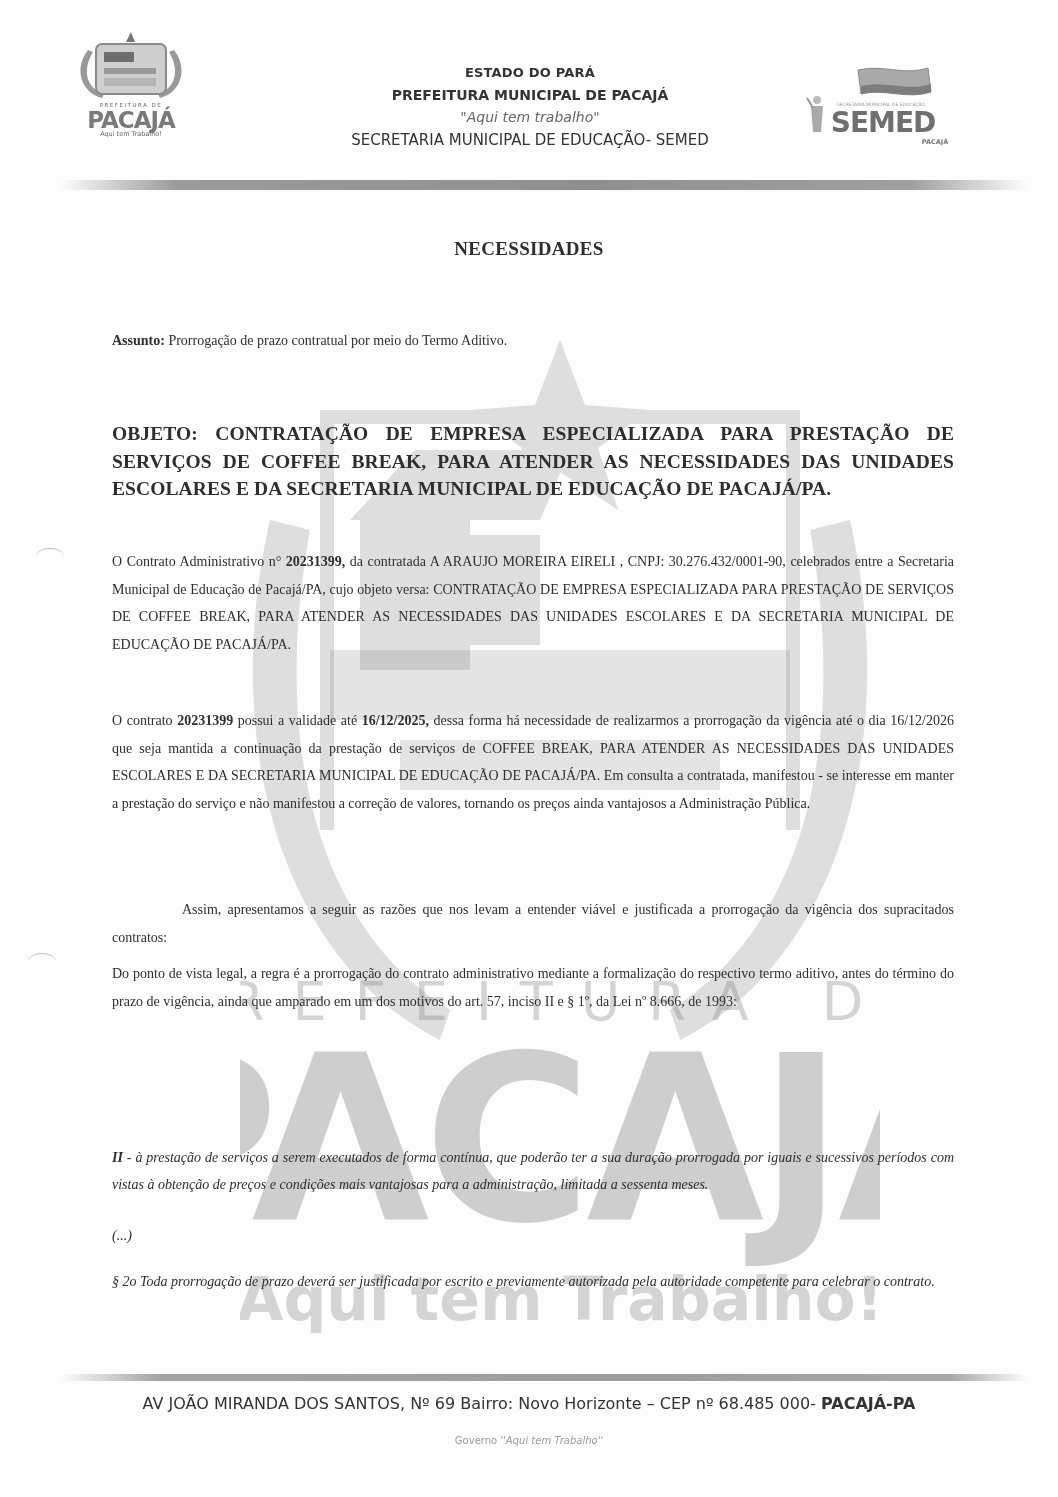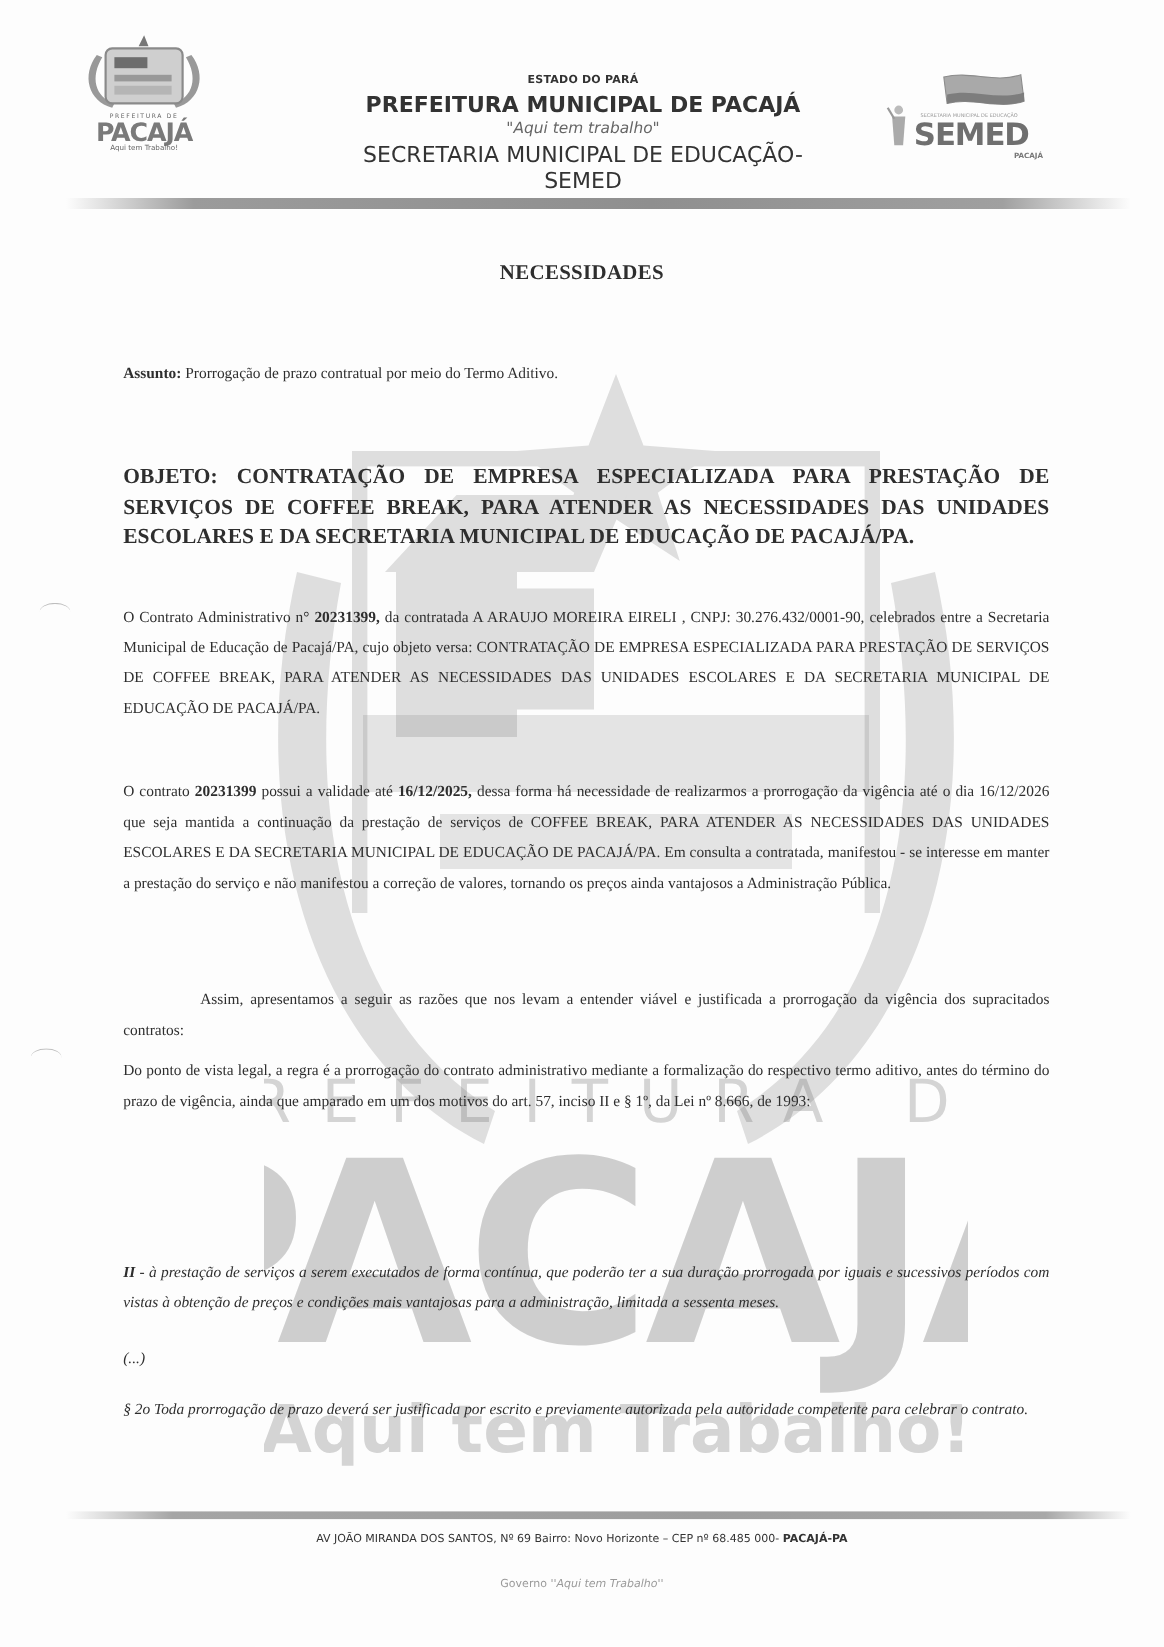--- a/index.html
+++ b/index.html
@@ -4,24 +4,24 @@
 <style>
   html, body { margin: 0; padding: 0; background: #ffffff; }
   body { width: 1058px; height: 1497px; position: relative; overflow: hidden; color: #2b2b2b; }
   .page { position: absolute; left: 0; top: 0; width: 1058px; height: 1497px; background: #fdfdfd; }
 
   
   .logo-left { position: absolute; left: 66px; top: 28px; width: 130px; height: 110px; }
   .logo-right { position: absolute; left: 803px; top: 62px; width: 155px; height: 95px; }
   .header-text { position: absolute; left: 300px; top: 62px; width: 460px; text-align: center;
     font-family: "DejaVu Sans", sans-serif; color: #333; }
-  .header-text .l1 { font-size: 10px; font-weight: bold; line-height: 22px; letter-spacing: 0.2px; }
-  .header-text .l2 { font-size: 20px; font-weight: bold; line-height: 22px; }
+  .header-text .l1 { font-size: 13px; font-weight: bold; line-height: 22px; letter-spacing: 0.2px; }
+  .header-text .l2 { font-size: 14px; font-weight: bold; line-height: 22px; }
   .header-text .l3 { font-size: 14px; font-style: italic; color: #666; line-height: 22px; }
-  .header-text .l4 { font-size: 20px; line-height: 24px; }
+  .header-text .l4 { font-size: 15px; line-height: 24px; }
   .header-rule { position: absolute; left: 60px; right: 30px; top: 180px; height: 10px;
     background: linear-gradient(90deg, rgba(170,170,170,0) 0%, #9b9b9b 12%, #8f8f8f 55%, #a0a0a0 88%, rgba(200,200,200,0) 100%); }
 
   
   .watermark { position: absolute; left: 240px; top: 320px; width: 640px; height: 1020px; pointer-events: none; }
   .title { position: absolute; left: 0; right: 0; top: 238px; text-align: center; font-family: "Liberation Serif", serif;
     font-weight: bold; font-size: 19px; color: #2e2e2e; letter-spacing: 0.3px; }
   .p { position: absolute; left: 112px; width: 842px; font-family: "Liberation Serif", serif; font-size: 14px;
     line-height: 27.5px; color: #2e2e2e; text-align: justify; }
   .p b { font-weight: bold; }
@@ -36,21 +36,21 @@
   .ellipsis { top: 1222px; font-style: italic; }
   .par2 { top: 1268px; font-style: italic; }
 
   
   .margin-mark { position: absolute; width: 28px; height: 16px; border-top: 1px solid #bdbdbd; border-radius: 50% 50% 0 0; }
 
   
   .footer-rule { position: absolute; left: 60px; right: 30px; top: 1374px; height: 7px;
     background: linear-gradient(90deg, rgba(200,200,200,0) 0%, #a5a5a5 10%, #9d9d9d 60%, #a8a8a8 92%, rgba(200,200,200,0) 100%); }
   .footer-addr { position: absolute; left: 0; right: 0; top: 1394px; text-align: center;
-    font-family: "DejaVu Sans", sans-serif; font-size: 10px; color: #333; }
+    font-family: "DejaVu Sans", sans-serif; font-size: 16px; color: #333; }
   .footer-addr b { font-weight: bold; }
   .footer-gov { position: absolute; left: 0; right: 0; top: 1435px; text-align: center;
     font-family: "DejaVu Sans", sans-serif; font-size: 10px; color: #9a9a9a; }
   .footer-gov i { }
 </style>
 </head>
 <body>
 
 <div class="page">
 

